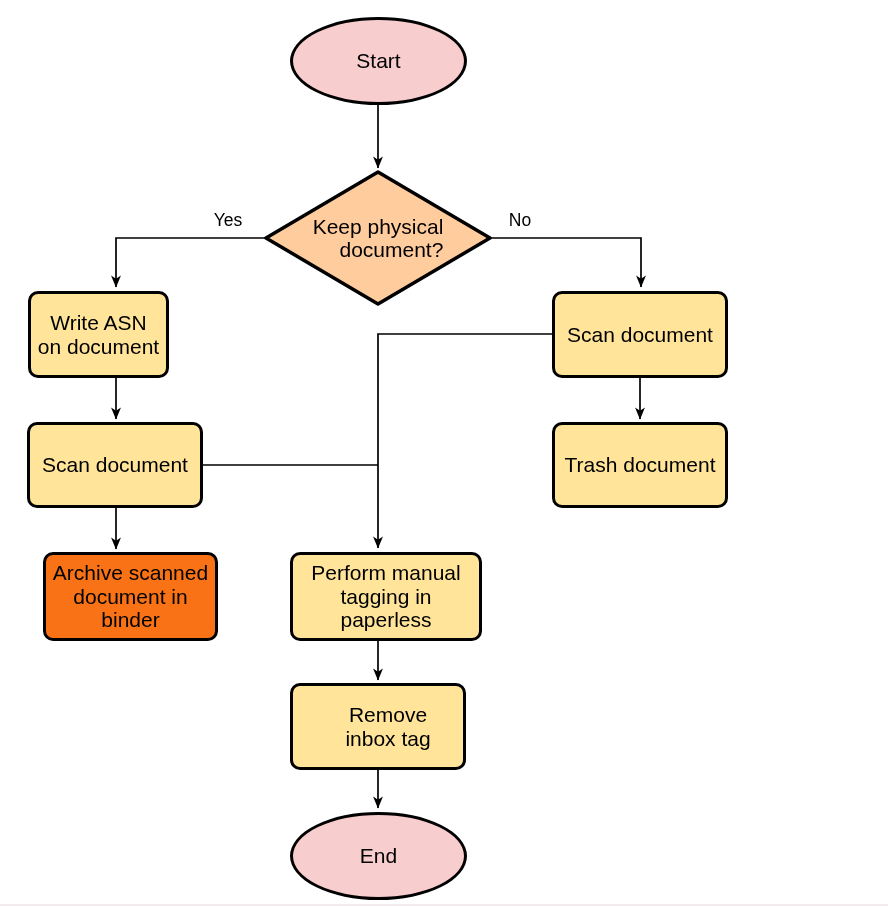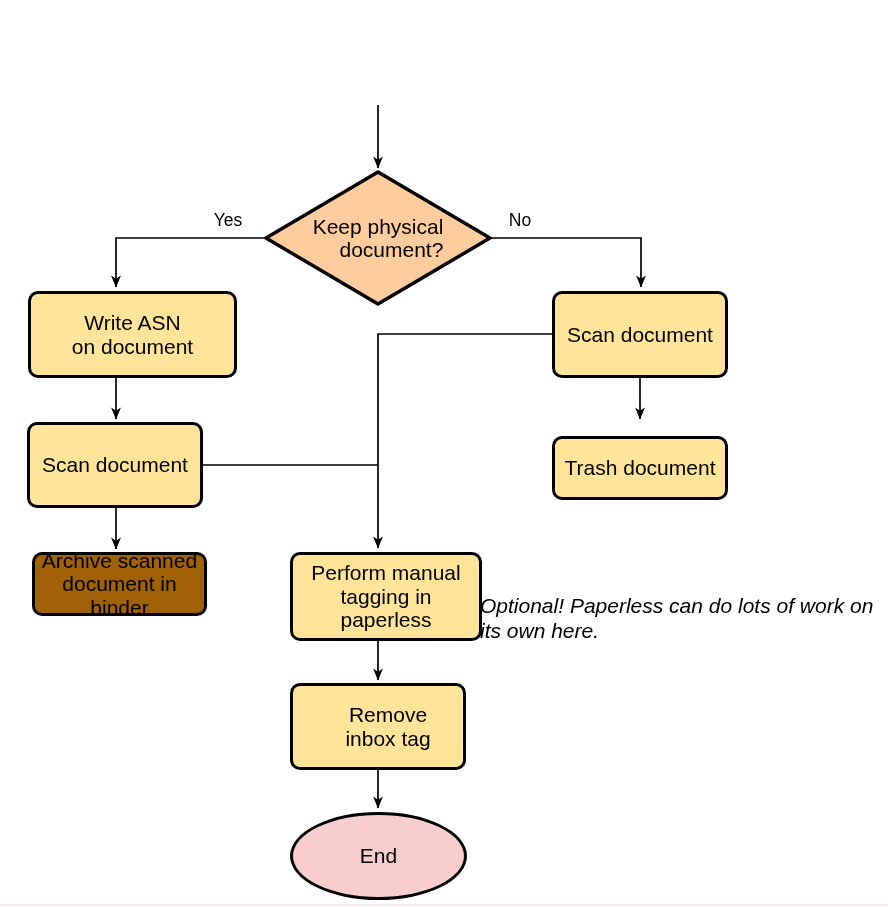--- a/index.html
+++ b/index.html
@@ -50,47 +50,46 @@
     <path class="edge" d="M490,238 H641 V287" marker-end="url(#arrow)"></path>
     <path class="edge" d="M640,378 V419" marker-end="url(#arrow)"></path>
     <path class="edge" d="M552,334 H378 V548" marker-end="url(#arrow)"></path>
     <path class="edge" d="M203,465 H378"></path>
     <path class="edge" d="M378,641 V680" marker-end="url(#arrow)"></path>
     <path class="edge" d="M378,770 V808" marker-end="url(#arrow)"></path>
 
     <polygon points="378,172 490,238 378,304 266,238" stroke="#000" stroke-width="3.5" stroke-linejoin="round" fill="#ffcc9e"></polygon>
   </svg>
 
+  <div class="node terminator" style="left: 290px; top: 17px; width: 177px; height: 88px; background-color: rgb(248, 205, 205);">Start</div>
 
   <div class="diamond-label" style="left:266px; top:172px; width:224px; height:132px;text-align:right;">Keep physical
 document?</div>
 
   <div class="edge-label" style="left:204px; top:210px; width:48px;">Yes</div>
 
   <div class="edge-label" style="left:496px; top:210px; width:48px;">No</div>
 
-  <div class="node" style="left: 28px; top: 291px; width: 209px; height: 87px; background-color: rgb(255, 228, 154);">Write ASN
+  <div class="node" style="left: 28px; top: 291px; width: 141px; height: 87px; background-color: rgb(255, 228, 154);">Write ASN
 on document</div>
 
   <div class="node" style="left: 27px; top: 422px; width: 176px; height: 86px; background-color: rgb(255, 228, 154);">Scan document</div>
 
-  <div class="node" style="left: 32px; top: 552px; width: 175px; height: 64px; background-color: #a16207;">Archive scanned
+  <div class="node" style="left: 43px; top: 552px; width: 175px; height: 89px; background-color: #f97316;">Archive scanned
 document in
 binder</div>
 
   <div class="node" style="left: 552px; top: 291px; width: 176px; height: 87px; background-color: rgb(255, 228, 154);">Scan document</div>
 
-  <div class="node" style="left: 552px; top: 436px; width: 176px; height: 64px; background-color: rgb(255, 228, 154);">Trash document</div>
+  <div class="node" style="left: 552px; top: 422px; width: 176px; height: 86px; background-color: rgb(255, 228, 154);">Trash document</div>
 
   <div class="node" style="left: 290px; top: 552px; width: 192px; height: 89px; background-color: rgb(255, 228, 154);">Perform manual
 tagging in
 paperless</div>
 
-  <div class="note" style="left:480px; top:593px; width:408px;">Optional! Paperless can do lots of work on
-its own here.</div>
 
   <div class="node" style="left: 290px; top: 683px; width: 176px; height: 87px; background-color: rgb(255, 228, 154); padding-left: 20px;">Remove
 inbox tag</div>
 
   <div class="node terminator" style="left: 290px; top: 812px; width: 177px; height: 88px; background-color: rgb(248, 205, 205);">End</div>
 
   <div class="bottom-line"></div>
 </div>
 
 </body></html>

